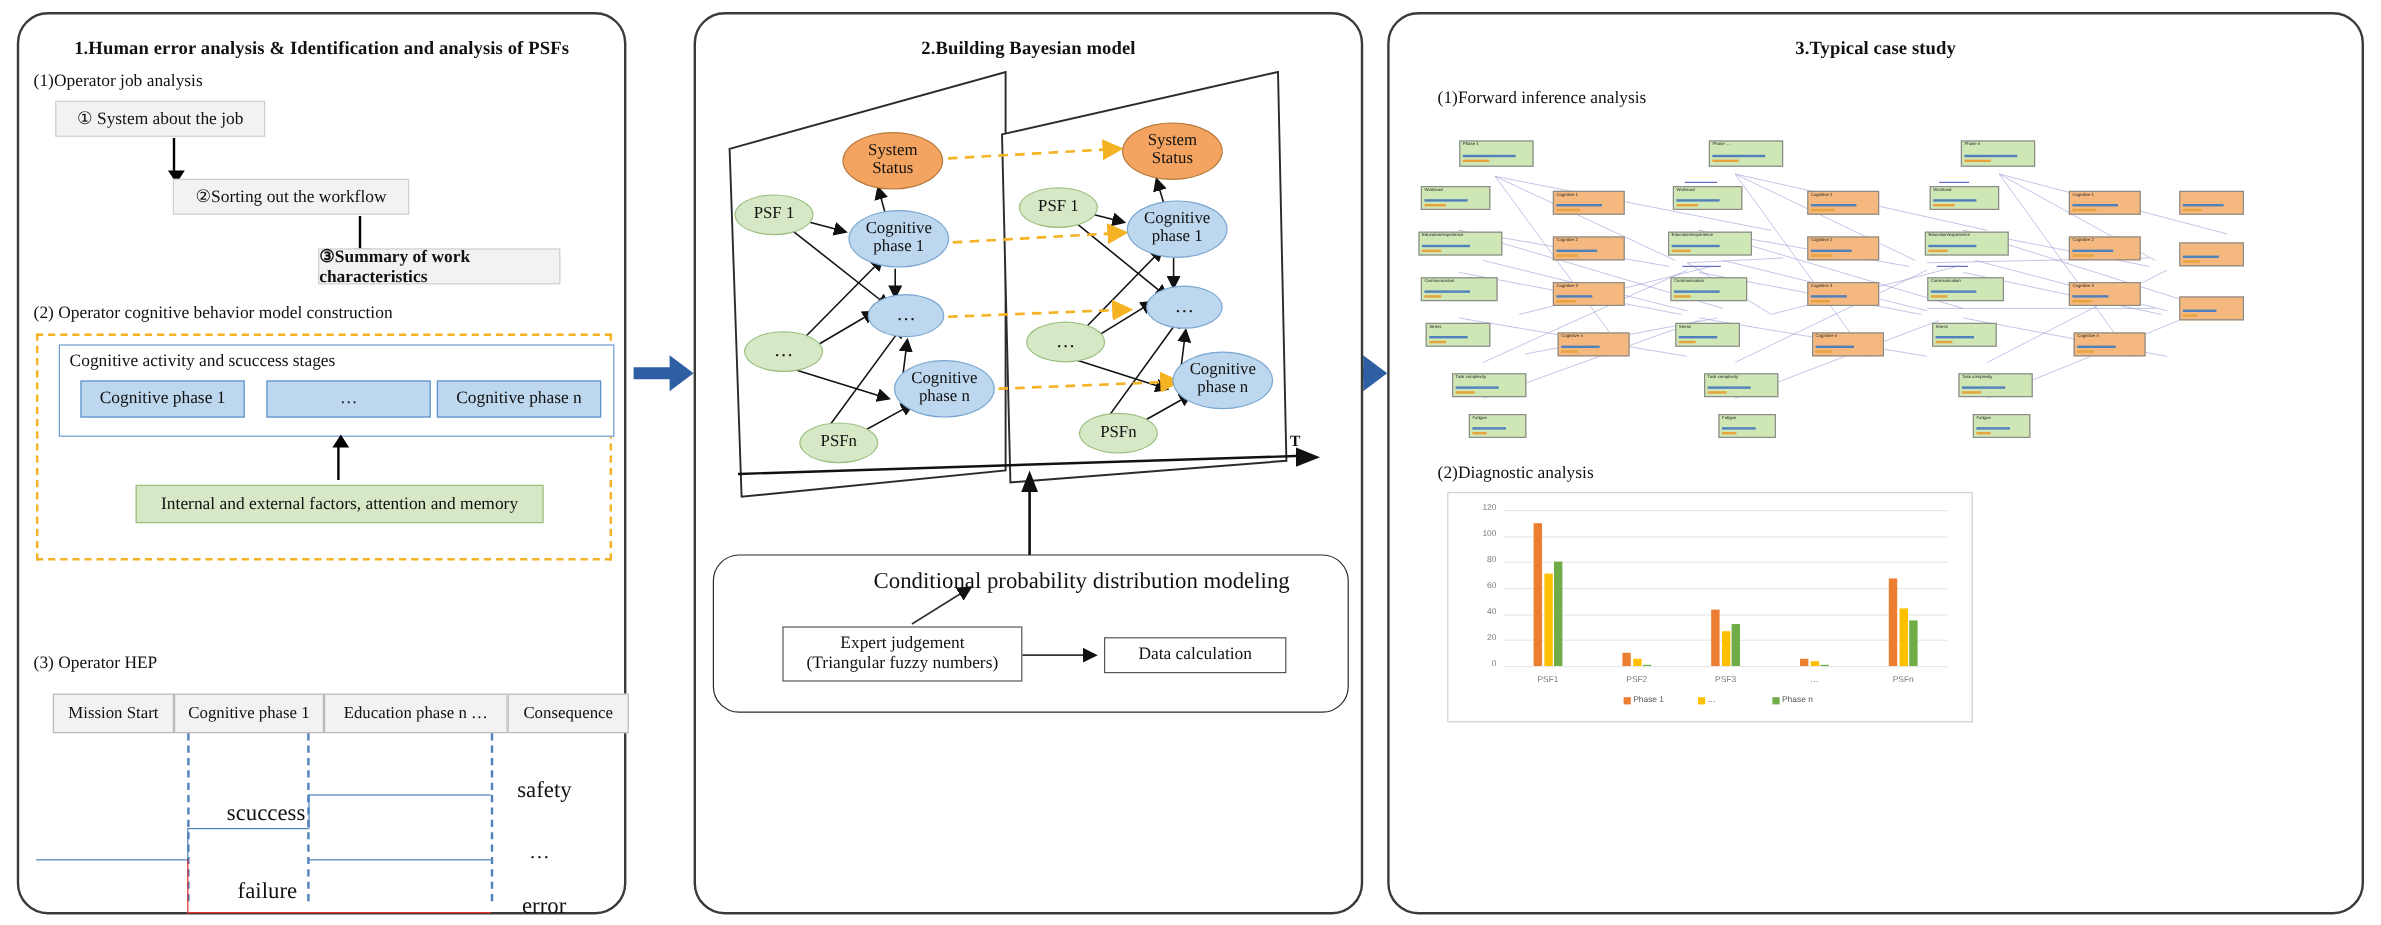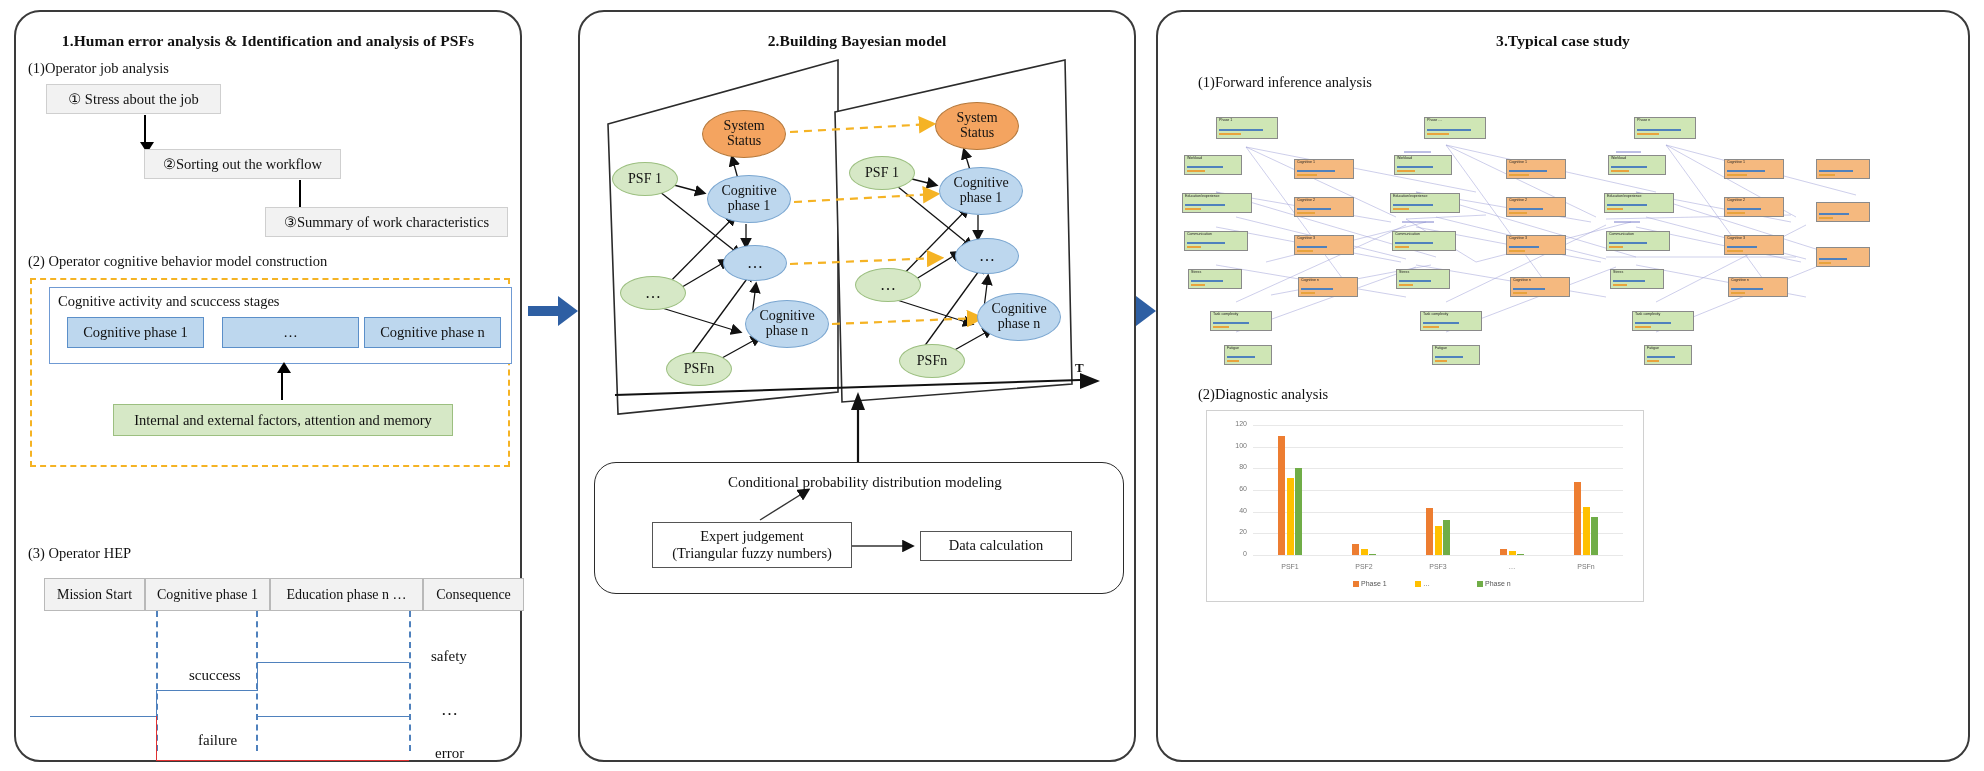--- a/index.html
+++ b/index.html
@@ -24,21 +24,21 @@
         display:flex;align-items:center;justify-content:center;box-sizing:border-box;}
   .greenbox{position:absolute;background:#d6e8c6;border:1px solid #9cbf80;font-size:14.5px;color:#111;
         display:flex;align-items:center;justify-content:center;box-sizing:border-box;}
   .thead{position:absolute;background:#f2f2f2;border:1px solid #b9b9b9;box-sizing:border-box;
         display:flex;align-items:center;justify-content:center;font-size:14px;color:#111;margin-left:14px;}
   .vdash{position:absolute;border-left:2px dashed #4f81bd;}
   .hline{position:absolute;border-top:1.6px solid #4f81bd;}
   .vline{position:absolute;border-left:1.6px solid #4f81bd;}
   .hred{position:absolute;border-top:1.8px solid #e03030;}
   .vred{position:absolute;border-left:1.8px solid #e03030;}
-  .lbl{position:absolute;font-size:15px;color:#111;white-space:nowrap;}
+  .lbl{position:absolute;font-size:19px;color:#111;white-space:nowrap;}
   .node{position:absolute;border:1.2px solid #555;border-radius:50%;display:flex;align-items:center;
         justify-content:center;text-align:center;font-size:14px;line-height:1.05;color:#111;box-sizing:border-box;}
   .n-or{background:#f4a460;border-color:#b5793c;}
   .n-blue{background:#bdd7ee;border-color:#7aa6d0;}
   .n-green{background:#d6e8c6;border-color:#9cbf80;}
   .rbox{position:absolute;border:1.6px solid #2b2b2b;border-radius:22px;background:#fff;box-sizing:border-box;}
   .wbox{position:absolute;border:1.3px solid #555;background:#fff;box-sizing:border-box;
         display:flex;align-items:center;justify-content:center;text-align:center;font-size:14.5px;line-height:1.2;color:#111;}
   svg{position:absolute;left:0;top:0;overflow:visible;}
   .chartbox{position:absolute;border:1px solid #d0d0d0;background:#fff;box-sizing:border-box;}
@@ -62,25 +62,25 @@
     <polygon points="528,306 558,306 558,296 578,311 558,326 558,316 528,316" fill="#2e5fa3"></polygon>
     <polygon points="1106,306 1136,306 1136,296 1156,311 1136,326 1136,316 1106,316" fill="#2e5fa3"></polygon>
   </g>
 </svg>
 
 <div class="panel" id="panel1">
   <div class="ptitle" style="top:20px;">1.Human error analysis &amp; Identification and analysis of PSFs</div>
 
   <div class="sect" style="left:12px;top:48px;">(1)Operator job analysis</div>
 
-  <div class="gbox" style="left:30px;top:72px;width:175px;height:30px;">① Stress about the job</div>
+  <div class="gbox" style="left:30px;top:72px;width:175px;height:30px;">① System about the job</div>
   <div class="arrowv" style="left:128px;top:103px;height:28px;"></div>
   <div class="gbox" style="left:128px;top:137px;width:197px;height:30px;">②Sorting out the workflow</div>
   <div class="arrowv" style="left:283px;top:168px;height:28px;"></div>
-  <div class="gbox" style="left:249px;top:195px;width:243px;height:30px;">③Summary of work characteristics</div>
+  <div class="gbox" style="left:249px;top:195px;width:202px;height:30px;font-weight:bold;">③Summary of work characteristics</div>
 
   <div class="sect" style="left:12px;top:241px;">(2) Operator cognitive behavior model construction</div>
 
   <div class="dashwrap" style="left:14px;top:266px;width:480px;height:189px;"></div>
 
   <div class="bluebox" style="left:33px;top:275px;width:463px;height:77px;"></div>
   <div class="sect" style="left:42px;top:281px;font-size:14.5px;">Cognitive activity and scuccess stages</div>
   <div class="bluecell" style="left:51px;top:305px;width:137px;height:31px;">Cognitive phase 1</div>
   <div class="bluecell" style="left:206px;top:305px;width:137px;height:31px;">…</div>
   <div class="bluecell" style="left:348px;top:305px;width:137px;height:31px;">Cognitive phase n</div>

